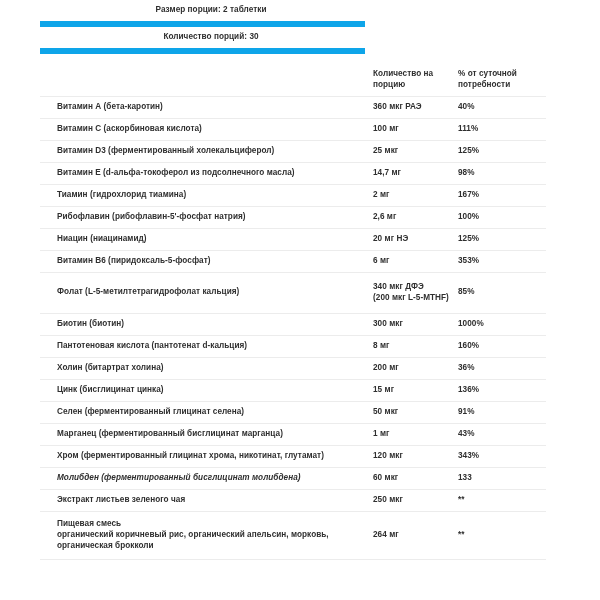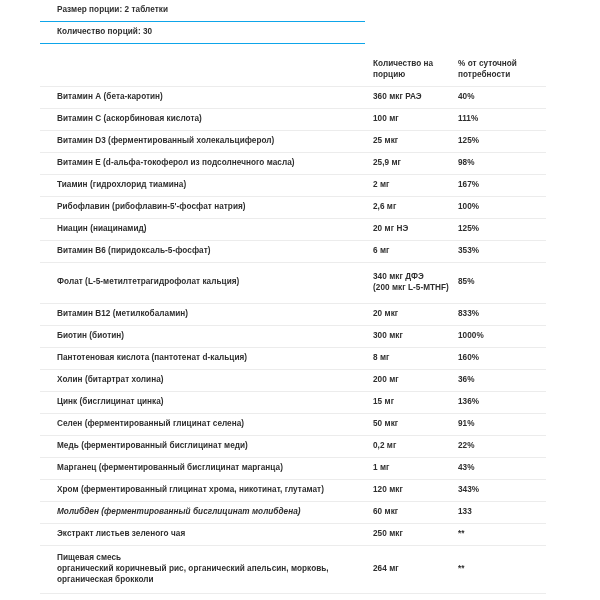--- a/index.html
+++ b/index.html
@@ -42,21 +42,21 @@
     vertical-align: middle;
     border-bottom: 1px solid #ececec;
     letter-spacing: .05px;
   }
   .facts td.amt,
   .facts td.dv {
     padding-left: 8px;
     white-space: pre-line;
   }
   
-  tr.summary td.name { border-bottom: 1px solid #0ea5e9; }
+  tr.summary td.name { border-bottom: 6px solid #0ea5e9; text-align: center; }
   tr.summary td.amt,
   tr.summary td.dv { border-bottom: none; }
 
   tr.spacer td {
     height: 9px;
     padding: 0;
     border-bottom: none;
   }
 
   tr.head td {
@@ -119,21 +119,21 @@
           <td class="amt">100 мг</td>
           <td class="dv">111%</td>
         </tr>
         <tr>
           <td class="name" style="white-space: pre-line;">Витамин D3 (ферментированный холекальциферол)</td>
           <td class="amt">25 мкг</td>
           <td class="dv">125%</td>
         </tr>
         <tr>
           <td class="name" style="white-space: pre-line;">Витамин E (d-альфа-токоферол из подсолнечного масла)</td>
-          <td class="amt">25,9 мг</td>
+          <td class="amt">14,7 мг</td>
           <td class="dv">98%</td>
         </tr>
         <tr>
           <td class="name" style="white-space: pre-line;">Тиамин (гидрохлорид тиамина)</td>
           <td class="amt">2 мг</td>
           <td class="dv">167%</td>
         </tr>
         <tr>
           <td class="name" style="white-space: pre-line;">Рибофлавин (рибофлавин-5'-фосфат натрия)</td>
           <td class="amt">2,6 мг</td>
@@ -149,25 +149,20 @@
           <td class="amt">6 мг</td>
           <td class="dv">353%</td>
         </tr>
         <tr class="tall">
           <td class="name" style="white-space: pre-line;">Фолат (L-5-метилтетрагидрофолат кальция)</td>
           <td class="amt">340 мкг ДФЭ
 (200 мкг L-5-MTHF)</td>
           <td class="dv">85%</td>
         </tr>
         <tr>
-          <td class="name" style="white-space: pre-line;">Витамин B12 (метилкобаламин)</td>
-          <td class="amt">20 мкг</td>
-          <td class="dv">833%</td>
-        </tr>
-        <tr>
           <td class="name" style="white-space: pre-line;">Биотин (биотин)</td>
           <td class="amt">300 мкг</td>
           <td class="dv">1000%</td>
         </tr>
         <tr>
           <td class="name" style="white-space: pre-line;">Пантотеновая кислота (пантотенат d-кальция)</td>
           <td class="amt">8 мг</td>
           <td class="dv">160%</td>
         </tr>
         <tr>
@@ -177,25 +172,20 @@
         </tr>
         <tr>
           <td class="name" style="white-space: pre-line;">Цинк (бисглицинат цинка)</td>
           <td class="amt">15 мг</td>
           <td class="dv">136%</td>
         </tr>
         <tr>
           <td class="name" style="white-space: pre-line;">Селен (ферментированный глицинат селена)</td>
           <td class="amt">50 мкг</td>
           <td class="dv">91%</td>
-        </tr>
-        <tr>
-          <td class="name" style="white-space: pre-line;">Медь (ферментированный бисглицинат меди)</td>
-          <td class="amt">0,2 мг</td>
-          <td class="dv">22%</td>
         </tr>
         <tr>
           <td class="name" style="white-space: pre-line;">Марганец (ферментированный  бисглицинат марганца)</td>
           <td class="amt">1 мг</td>
           <td class="dv">43%</td>
         </tr>
         <tr>
           <td class="name" style="white-space: pre-line;">Хром (ферментированный глицинат хрома, никотинат, глутамат)</td>
           <td class="amt">120 мкг</td>
           <td class="dv">343%</td>

